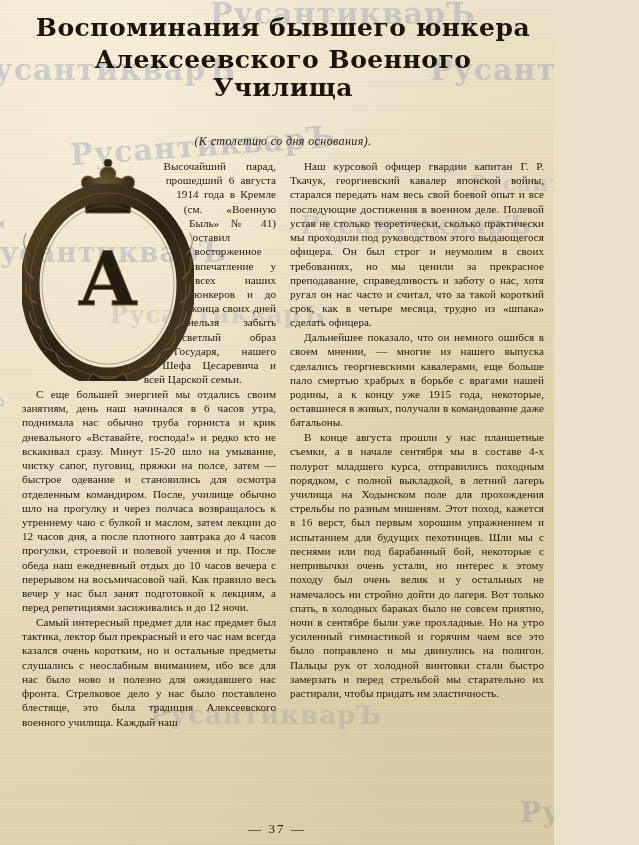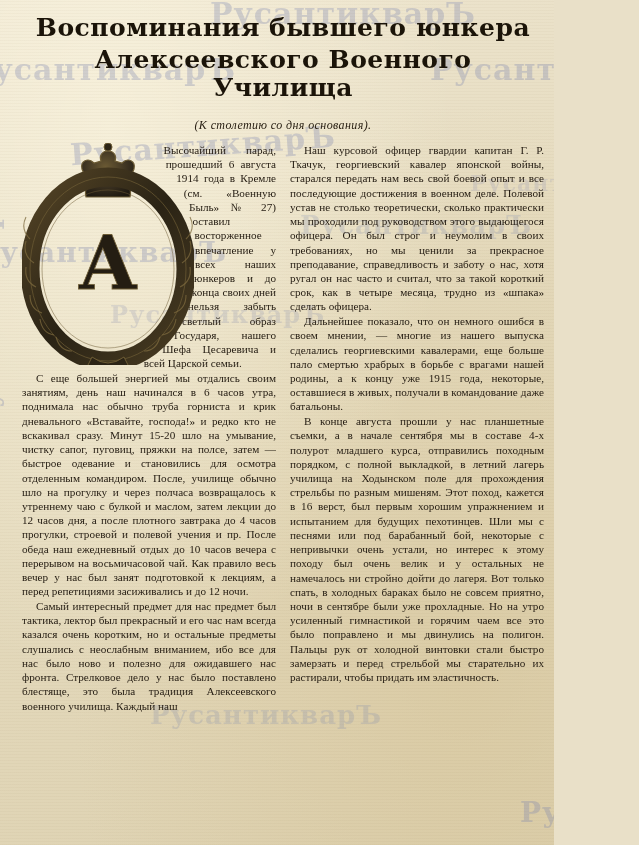--- a/index.html
+++ b/index.html
@@ -66,21 +66,21 @@
   }
   .title-line {
     font-family: "DejaVu Serif", serif;
     font-weight: bold;
     color: #1b1409;
     line-height: 1.12;
   }
   .title-line-1 { font-size: 25px; letter-spacing: 0.5px; }
   .title-line-2 { font-size: 25px; letter-spacing: 0.5px; margin-top: 4px;}
   .subtitle {
-    margin-top: 16px;
+    margin-top: 32px;
     font-size: 12px;
     font-style: italic;
     font-family: "Liberation Serif", serif;
     letter-spacing: 0.4px;
     color: #2a2115;
   }
 
   .columns {
     position: relative;
     display: flex;
@@ -196,26 +196,27 @@
                 <path d="M36,82 q12,0 16,-14"></path>
             </g>
 
             <text x="0" y="20" text-anchor="middle" font-family="DejaVu Serif, serif" font-size="74" font-weight="bold" fill="#241d12" stroke="#6d5c35" stroke-width="0.8">А</text>
 
             <path d="M-16,88 q16,12 32,0 l6,12 q-22,12 -44,0 Z" fill="#2c2416" stroke="#6d5c35" stroke-width="1"></path>
           </g>
         </svg>
       </div>
 
-      <p>Высочайший парад, прошедший 6 августа 1914 года в Кремле (см. «Военную Быль» № 27) оставил восторженное впечатление у всех наших юнкеров и до конца своих дней нельзя забыть светлый образ Государя, нашего Шефа Цесаревича и всей Царской семьи.</p>
+      <p>Высочайший парад, прошедший 6 августа 1914 года в Кремле (см. «Военную Быль» № 41) оставил восторженное впечатление у всех наших юнкеров и до конца своих дней нельзя забыть светлый образ Государя, нашего Шефа Цесаревича и всей Царской семьи.</p>
       <p>С еще большей энергией мы отдались своим занятиям, день наш начинался в 6 часов утра, поднимала нас обычно труба горниста и крик дневального «Вставайте, господа!» и редко кто не вскакивал сразу. Минут 15-20 шло на умывание, чистку сапог, пуговиц, пряжки на полсе, затем — быстрое одевание и становились для осмотра отделенным командиром. После, училище обычно шло на прогулку и через полчаса возвращалось к утреннему чаю с булкой и маслом, затем лекции до 12 часов дня, а после плотного завтрака до 4 часов прогулки, строевой и полевой учения и пр. После обеда наш ежедневный отдых до 10 часов вечера с перерывом на восьмичасовой чай. Как правило весь вечер у нас был занят подготовкой к лекциям, а перед репетициями засиживались и до 12 ночи.</p>
       <p>Самый интересный предмет для нас предмет был тактика, лектор был прекрасный и его час нам всегда казался очень коротким, но и остальные предметы слушались с неослабным вниманием, ибо все для нас было ново и полезно для ожидавшего нас фронта. Стрелковое дело у нас было поставлено блестяще, это была традиция Алексеевского военного училища. Каждый наш</p>
     </div>
 
     <div class="col">
       <p>Наш курсовой офицер гвардии капитан Г. Р. Ткачук, георгиевский кавалер японской войны, старался передать нам весь свой боевой опыт и все последующие достижения в военном деле. Полевой устав не столько теоретически, сколько практически мы проходили под руководством этого выдающегося офицера. Он был строг и неумолим в своих требованиях, но мы ценили за прекрасное преподавание, справедливость и заботу о нас, хотя ругал он нас часто и считал, что за такой короткий срок, как в четыре месяца, трудно из «шпака» сделать офицера.</p>
       <p>Дальнейшее показало, что он немного ошибся в своем мнении, — многие из нашего выпуска сделались георгиевскими кавалерами, еще больше пало смертью храбрых в борьбе с врагами нашей родины, а к концу уже 1915 года, некоторые, оставшиеся в живых, получали в командование даже батальоны.</p>
       <p>В конце августа прошли у нас планшетные съемки, а в начале сентября мы в составе 4-х полурот младшего курса, отправились походным порядком, с полной выкладкой, в летний лагерь училища на Ходынском поле для прохождения стрельбы по разным мишеням. Этот поход, кажется в 16 верст, был первым хорошим упражнением и испытанием для будущих пехотинцев. Шли мы с песнями или под барабанный бой, некоторые с непривычки очень устали, но интерес к этому походу был очень велик и у остальных не намечалось ни стройно дойти до лагеря. Вот только спать, в холодных бараках было не совсем приятно, ночи в сентябре были уже прохладные. Но на утро усиленный гимнастикой и горячим чаем все это было поправлено и мы двинулись на полигон. Пальцы рук от холодной винтовки стали быстро замерзать и перед стрельбой мы старательно их растирали, чтобы придать им эластичность.</p>
     </div>
 
   </div>
 
+  <div class="footer">— 37 —</div>
 </div>
 
 </body></html>

